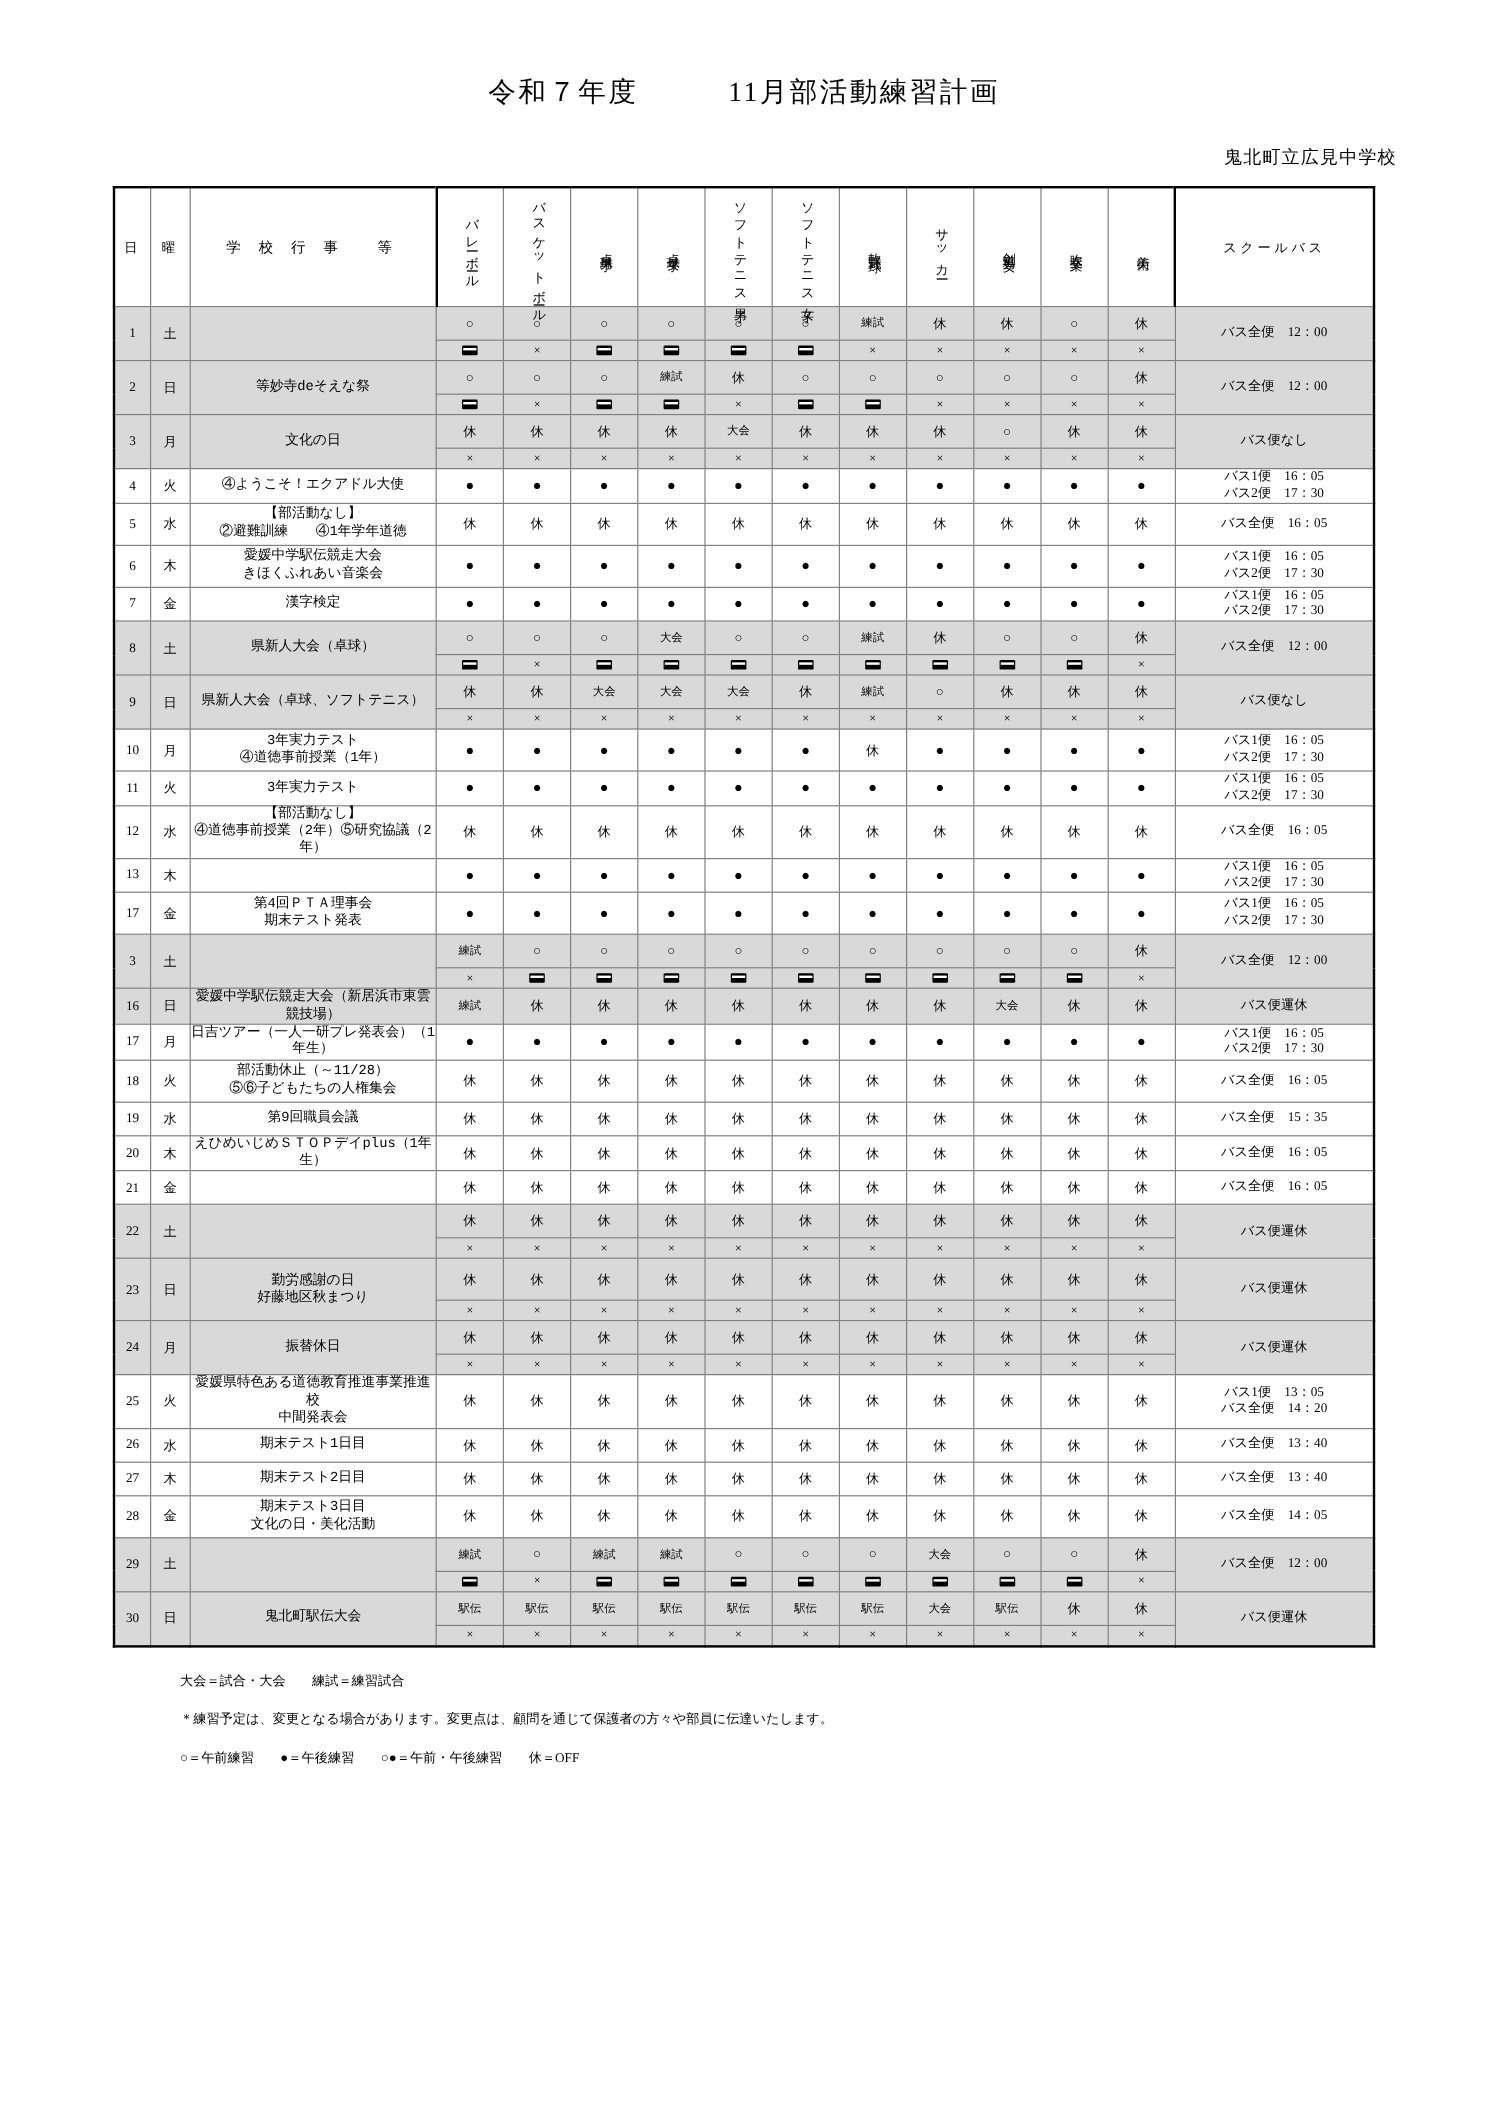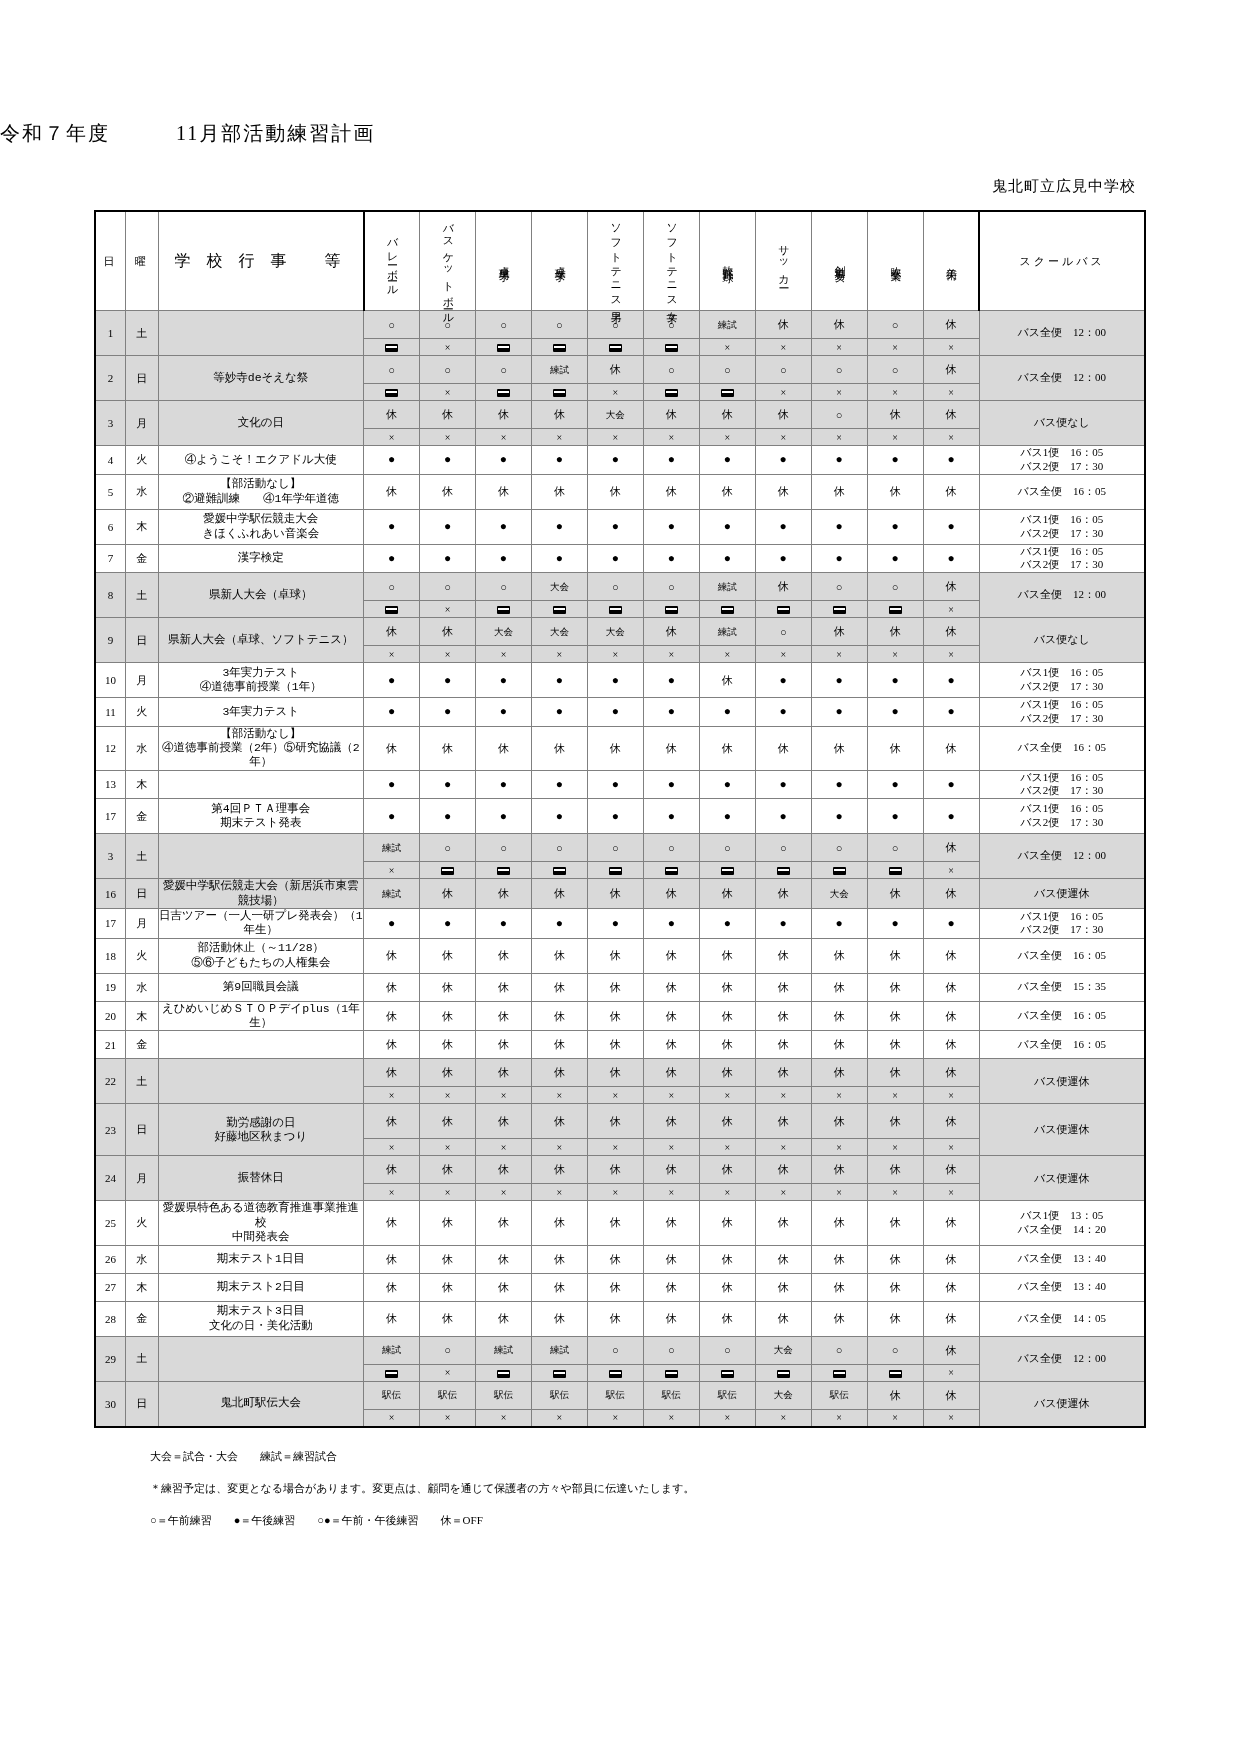--- a/index.html
+++ b/index.html
@@ -5,30 +5,31 @@
   html,body{margin:0;padding:0;background:#fff;}
   body{
     width:1240px;height:1754px;
     font-family:"Liberation Serif","DejaVu Serif",serif;
     color:#000;
     -webkit-font-smoothing:none;
   }
   .page{position:relative;width:1240px;height:1754px;box-sizing:border-box;padding:0;}
 
   .doc-title{
-    font-size:20px;
+    text-align:center;
+    font-size:23px;
     letter-spacing:2px;
-    padding-top:120px;
+    padding-top:61px;
     font-weight:normal;
     white-space:pre;
   }
   .school-line{
     text-align:right;
     font-size:15px;
-    padding-right:104px;
+    padding-right:76px;
     margin-top:30px;
     letter-spacing:1px;
   }
 
   table.sched{
     border-collapse:collapse;
     margin:14px auto 0 auto;
     width:1052px;
     table-layout:fixed;
     font-size:11px;
@@ -58,21 +59,21 @@
     writing-mode:vertical-rl;
     text-orientation:upright;
     margin:0 auto;
     letter-spacing:2px;
     font-size:11px;
     line-height:1.05;
     height:90px;
     display:block;
     white-space:nowrap;
   }
-  .hhead{font-size:16px;letter-spacing:6px;}
+  .hhead{font-size:12px;letter-spacing:6px;}
   .hhead-small{font-size:11px;letter-spacing:3px;}
 
   td.ev{
     text-align:left;
     padding-left:5px;
     font-size:11.5px;
     line-height:1.25;
     white-space:pre-line;
     font-family:Liberation Mono, monospace;
   }

